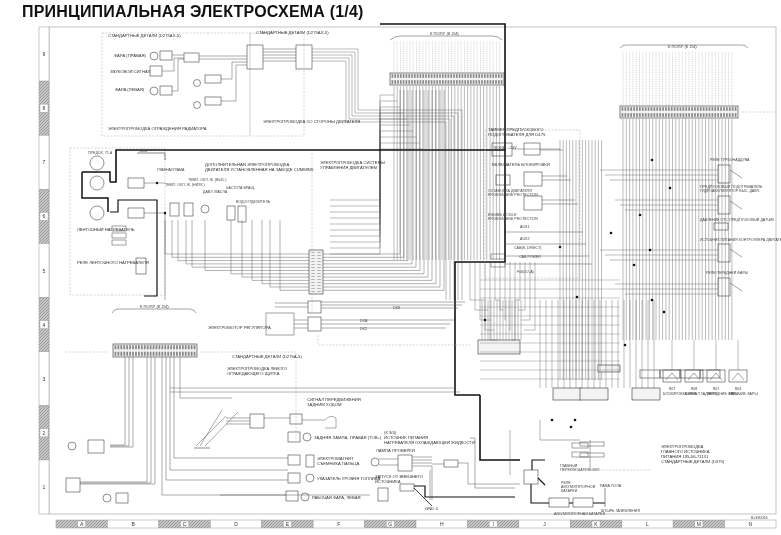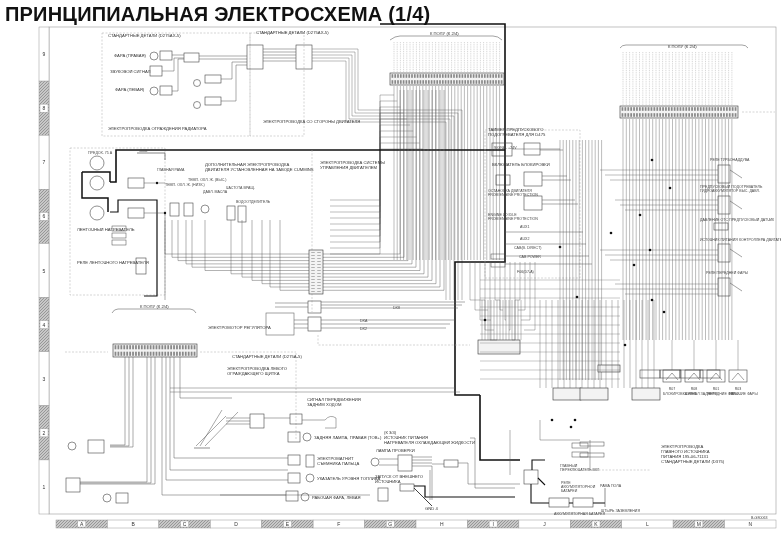--- a/index.html
+++ b/index.html
@@ -1,17 +1,17 @@
 <!DOCTYPE html>
 <html><head>
 <meta charset="utf-8">
 <style>
   html,body{margin:0;padding:0;background:#fff;}
   body{width:781px;height:535px;position:relative;overflow:hidden;font-family:"Liberation Sans",sans-serif;color:#111;}
-  .title{position:absolute;left:5px;top:3px;font-size:20px;font-weight:bold;letter-spacing:0.2px;}
+  .title{position:absolute;left:22px;top:3px;font-size:16px;font-weight:bold;letter-spacing:0.2px;}
   svg{position:absolute;left:0;top:0;}
   .lbl{font-family:"Liberation Sans",sans-serif;font-size:4.2px;fill:#333;}
   .rul{font-family:"Liberation Sans",sans-serif;font-size:5px;fill:#333;}
   .cap{font-family:"Liberation Sans",sans-serif;font-size:3.6px;fill:#444;}
 </style>
 </head>
 <body>
 
 <div class="title">ПРИНЦИПИАЛЬНАЯ ЭЛЕКТРОСХЕМА (1/4)</div>
 

